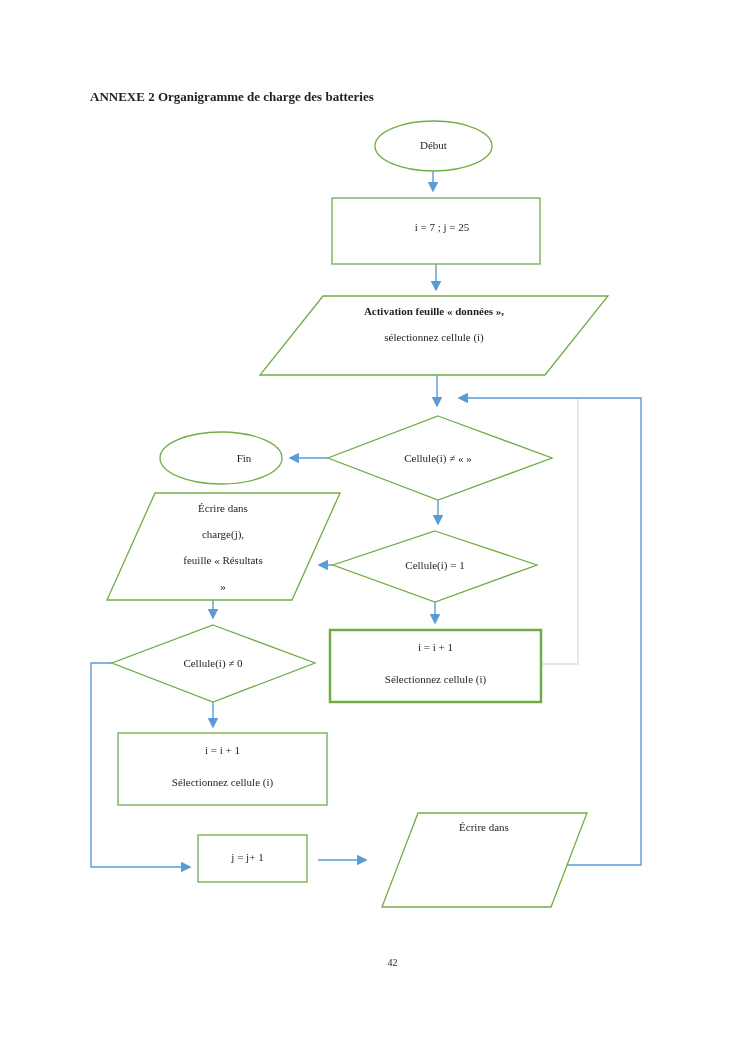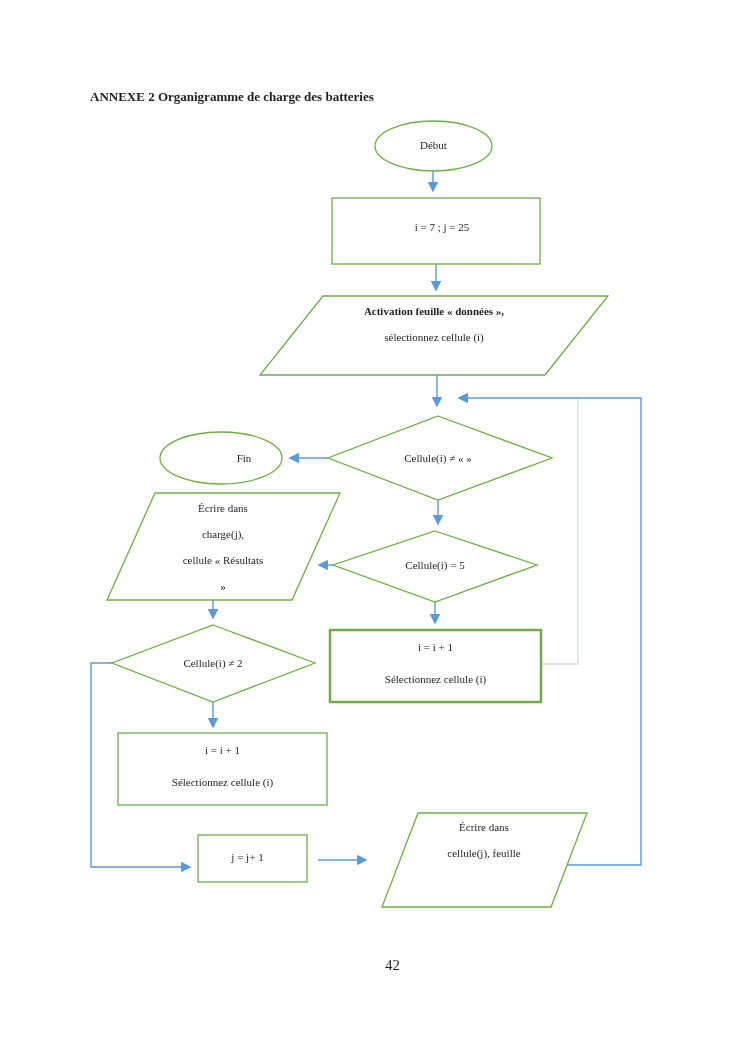--- a/index.html
+++ b/index.html
@@ -35,21 +35,21 @@
     position:absolute;
     left:90px;top:89px;
     font-size:13px;
     font-weight:bold;
     white-space:nowrap;
   }
   .pagenum{
     position:absolute;
     left:40px;top:957px;width:705px;
     text-align:center;
-    font-size:15px;
+    font-size:10px;
   }
 </style>
 </head>
 <body>
 
 <div id="page">
 
   <svg id="shapes" width="745" height="1053" viewBox="0 0 745 1053">
     <defs>
       <marker id="arrow" viewBox="0 0 10 10" refX="8.5" refY="5" markerWidth="7.5" markerHeight="7.5" orient="auto-start-reverse">
@@ -94,33 +94,32 @@
 
   <div class="label" style="left:284px;top:303px;width:300px;font-weight:bold;">Activation feuille « données »,</div>
   <div class="label" style="left:284px;top:329px;width:300px;">sélectionnez cellule (i)</div>
 
   <div class="label" style="left:338px;top:450px;width:200px;">Cellule(i) ≠ « »</div>
 
   <div class="label" style="left:147px;top:450px;width:122px;margin-left:36px;">Fin</div>
 
   <div class="label" style="left:128px;top:500px;width:190px;">Écrire dans</div>
   <div class="label" style="left:128px;top:526px;width:190px;">charge(j),</div>
-  <div class="label" style="left:128px;top:552px;width:190px;">cellule « Résultats</div>
+  <div class="label" style="left:128px;top:552px;width:190px;">feuille « Résultats</div>
   <div class="label" style="left:128px;top:578px;width:190px;">»</div>
 
-  <div class="label" style="left:335px;top:557px;width:200px;">Cellule(i) = 5</div>
+  <div class="label" style="left:335px;top:557px;width:200px;">Cellule(i) = 1</div>
 
   <div class="label" style="left:330px;top:639px;width:211px;">i = i + 1</div>
   <div class="label" style="left:330px;top:671px;width:211px;">Sélectionnez cellule (i)</div>
 
-  <div class="label" style="left:113px;top:655px;width:200px;">Cellule(i) ≠ 2</div>
+  <div class="label" style="left:113px;top:655px;width:200px;">Cellule(i) ≠ 0</div>
 
   <div class="label" style="left:118px;top:742px;width:209px;">i = i + 1</div>
   <div class="label" style="left:118px;top:774px;width:209px;">Sélectionnez cellule (i)</div>
 
   <div class="label" style="left:198px;top:849px;width:99px;">j = j+ 1</div>
 
   <div class="label" style="left:384px;top:819px;width:200px;">Écrire dans</div>
-  <div class="label" style="left:384px;top:845px;width:200px;">cellule(j), feuille</div>
 
   <div class="pagenum">42</div>
 
 </div>
 
 </body></html>

